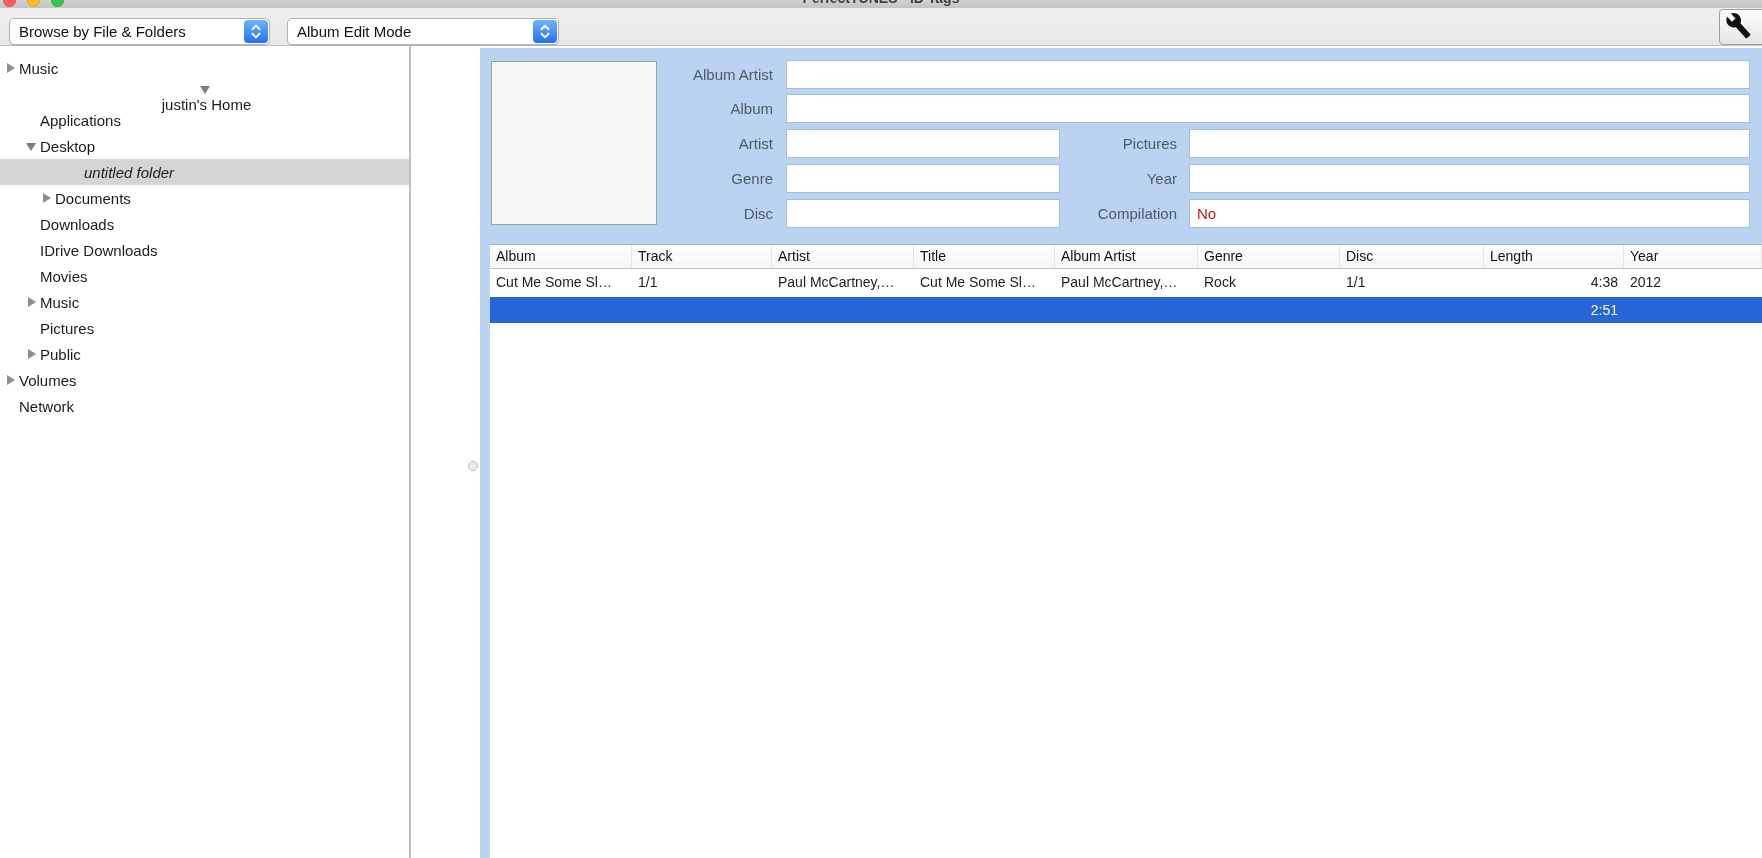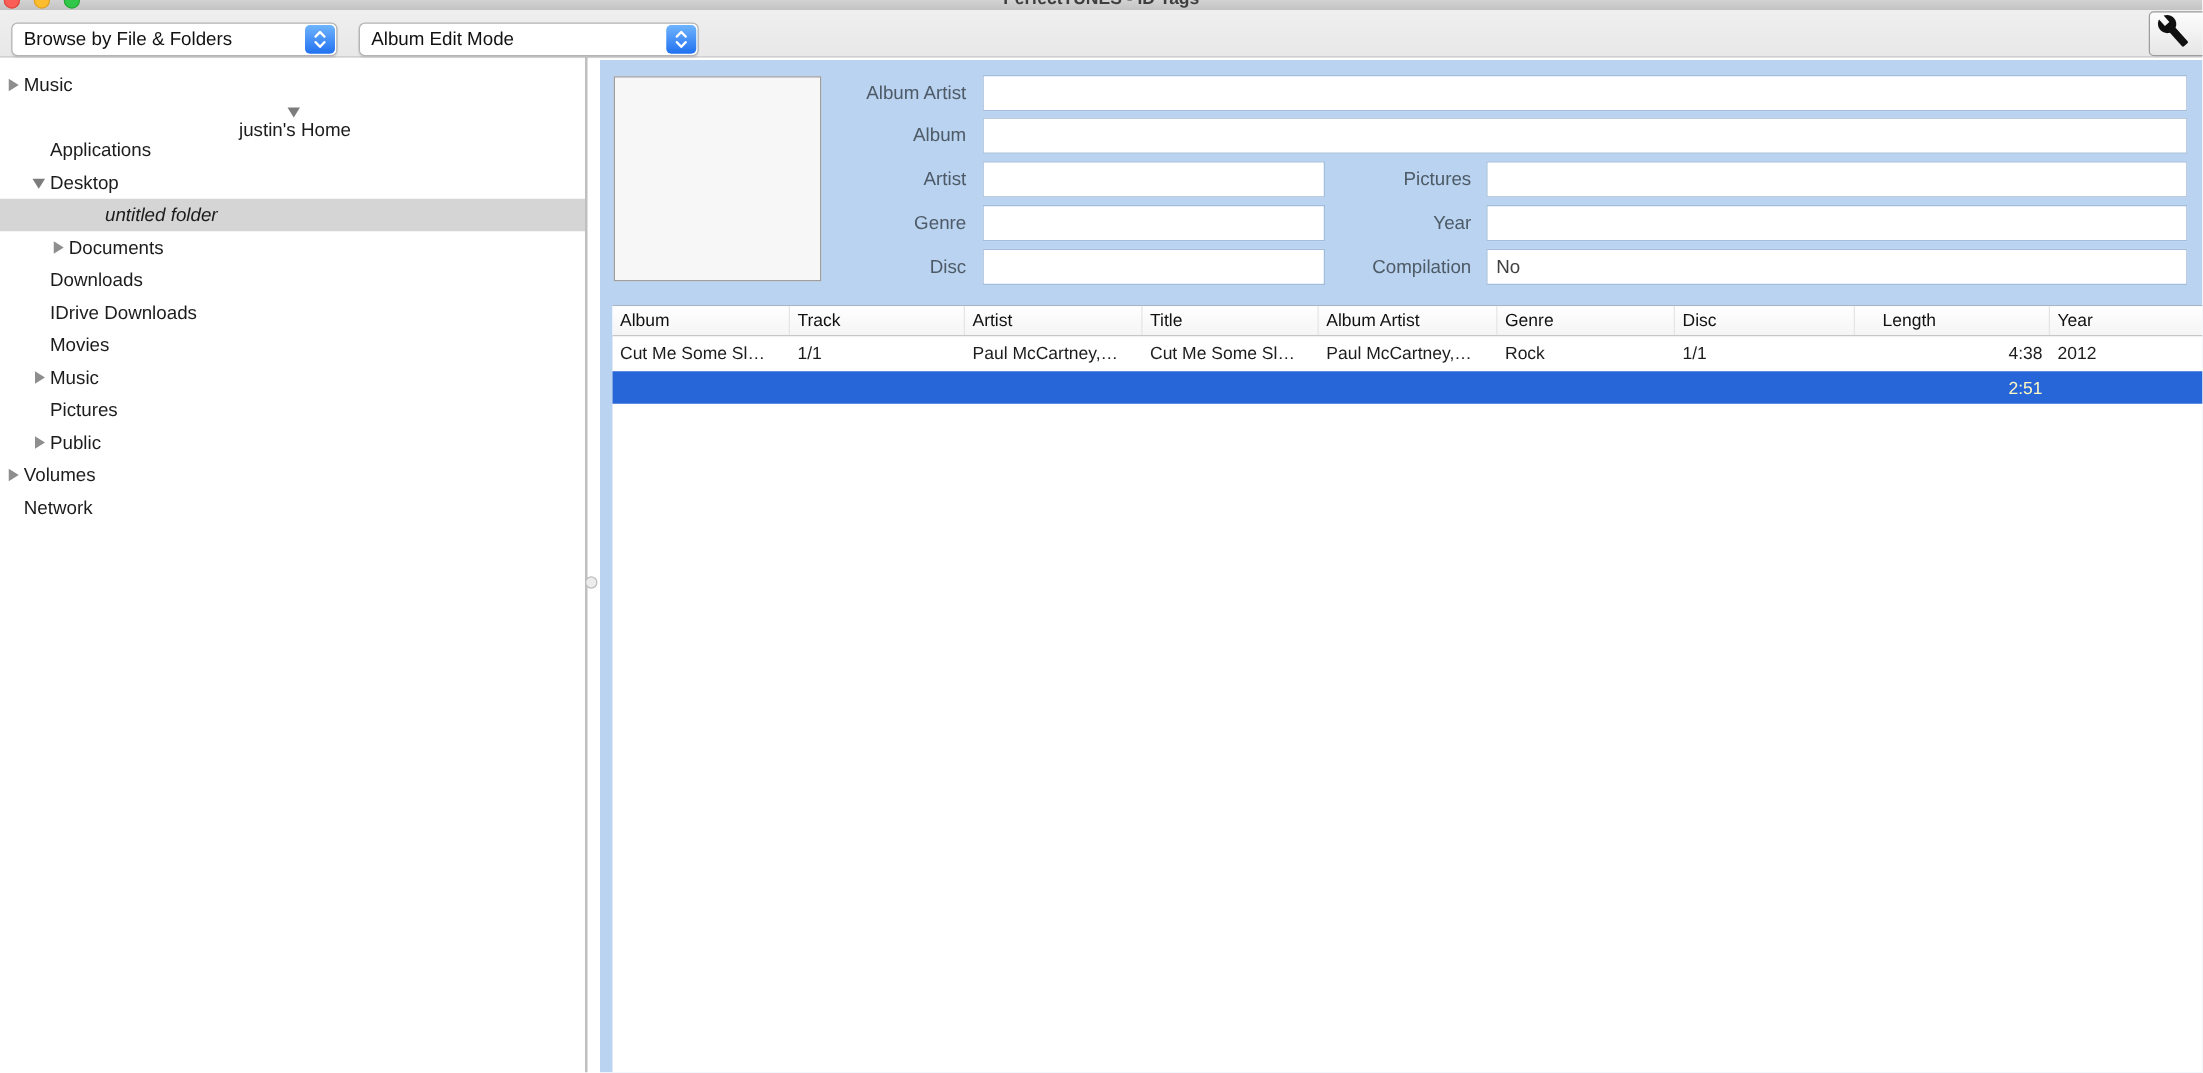--- a/index.html
+++ b/index.html
@@ -24,21 +24,21 @@
            box-shadow:0 1px 1px rgba(0,0,0,.08); cursor:default; }
   .popup .stepper { position:absolute; right:1px; top:1px; bottom:1px; width:24px; border-radius:4px;
            background:linear-gradient(#6fb4fd,#2171f1); display:flex; align-items:center; justify-content:center; }
   .popup1 { left:9px;  width:261px; }
   .popup2 { left:287px; width:272px; }
   .toolbtn { position:absolute; left:1719px; top:1px; width:52px; height:36px;
              background:linear-gradient(#fdfdfd,#e6e6e6); border:1px solid #9d9d9d; border-radius:4px;
              display:flex; align-items:center; justify-content:flex-start; padding-left:5px; }
 
   
-  .sidebar { position:absolute; left:0; top:46px; width:470px; height:812px; background:#fff;
+  .sidebar { position:absolute; left:0; top:46px; width:411px; height:812px; background:#fff;
              border-right:2px solid #bfbfbf; padding-top:9px; }
   .tree-row { display:flex; align-items:center; height:26px; font-size:15px; white-space:nowrap; }
   .tree-row.selected { background:#d5d5d5; }
   .arrow { display:inline-block; flex:0 0 15px; width:15px; height:16px; position:relative; }
   .arrow.collapsed::before { content:""; position:absolute; left:3px; top:3px;
       border-left:8px solid #8e8e8e; border-top:5px solid transparent; border-bottom:5px solid transparent; }
   .arrow.expanded::before { content:""; position:absolute; left:1px; top:5px;
       border-top:8px solid #7c7c7c; border-left:5px solid transparent; border-right:5px solid transparent; }
 
   
@@ -47,39 +47,39 @@
 
   
   .rightpanel { position:absolute; left:480px; top:48px; width:1282px; height:810px; background:#b9d3f0; }
   .albumart { position:absolute; left:11px; top:13px; width:166px; height:164px;
               background:#f7f7f7; border:1px solid #9e9e9e; }
   .flabel { position:absolute; height:29px; line-height:29px; font-size:15px; color:#4e5a66;
             text-align:right; white-space:nowrap; }
   .lab-left  { left:100px; width:193px; }
   .lab-right { left:450px; width:247px; }
   .field { position:absolute; height:29px; border:1px solid #a3bedd; background:#fff;
-           font-family:"Liberation Sans",sans-serif; font-size:15px; padding:0 7px; color:#404040; outline:none; }
+           font-family:"Liberation Sans",sans-serif; font-size:15px; padding:0 7px; color:#b91c1c; outline:none; }
   .f-wide   { left:306px; width:964px; }
   .f-narrow { left:306px; width:274px; }
   .f-right  { left:709px; width:561px; }
   .r1 { top:12px; } .r2 { top:46px; } .r3 { top:81px; } .r4 { top:116px; } .r5 { top:151px; }
 
   
   .table { position:absolute; left:10px; top:196px; right:0; bottom:0; background:#fff;
            border-top:1px solid #a9b4c0; }
   .thead { display:flex; height:24px; background:linear-gradient(#ffffff,#f5f5f5);
            border-bottom:1px solid #c6c6c6; }
   .th { line-height:23px; padding:0 6px; font-size:14px; color:#111; border-right:1px solid #e5e5e5;
         white-space:nowrap; overflow:hidden; }
   .tr { display:flex; height:27px; }
   .tr.row-selected { background:#2766d8; height:26px; margin-top:1px; color:#fef9c3; }
   .td { line-height:26px; padding:0 6px; font-size:14px; white-space:nowrap; overflow:hidden; }
   .td.right { text-align:right; }
   .c0{flex:0 0 142px;} .c1{flex:0 0 140px;} .c2{flex:0 0 142px;} .c3{flex:0 0 141px;}
-  .c4{flex:0 0 143px;} .c5{flex:0 0 142px;} .c6{flex:0 0 144px;} .c7{flex:0 0 140px;margin-left:16px;} .c8{flex:0 0 138px;}
+  .c4{flex:0 0 143px;} .c5{flex:0 0 142px;} .c6{flex:0 0 144px;} .c7{flex:0 0 140px;} .c8{flex:0 0 138px;}
 </style>
 </head>
 <body>
 
 <div class="titlebar">
   <span class="tl red"></span>
   <span class="tl yellow"></span>
   <span class="tl green"></span>
   <div class="wtitle">PerfectTUNES - ID Tags</div>
 </div>

